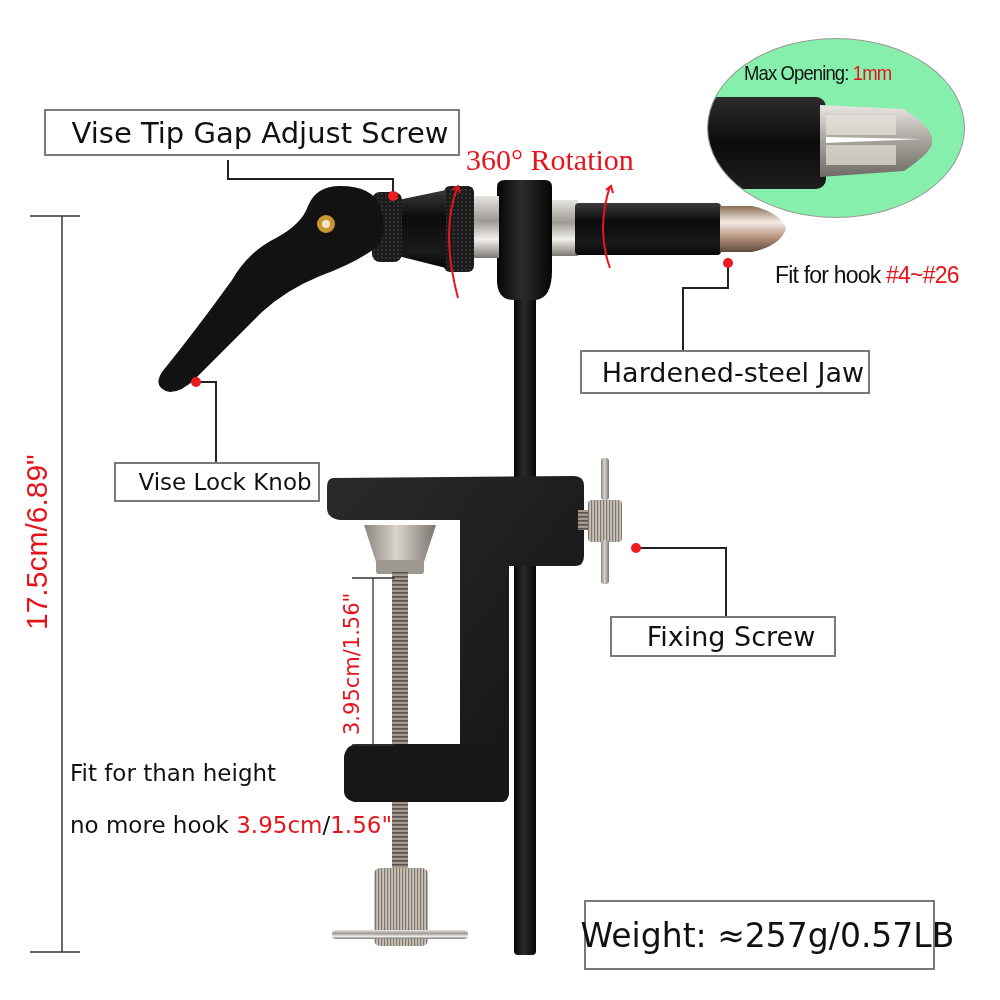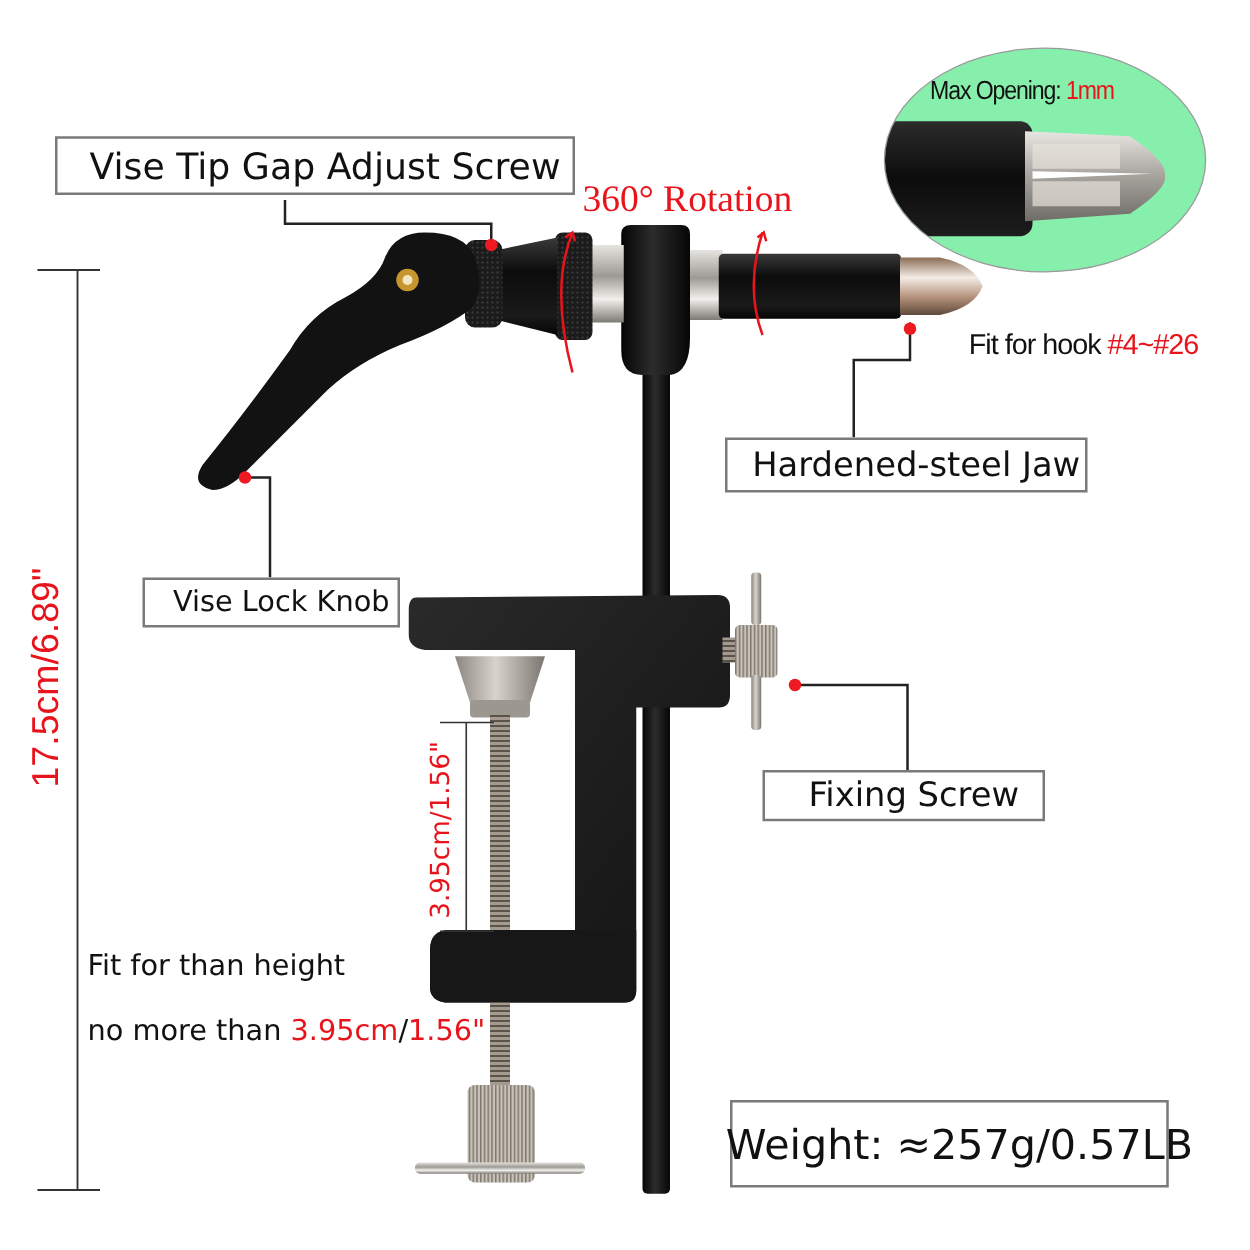--- a/index.html
+++ b/index.html
@@ -200,22 +200,22 @@
 <div class="plain-text" style="left:745px; top:262px; font-family:'Liberation Sans',sans-serif; font-size:23px; letter-spacing:-0.8px;margin-left:30px;">
   <span>Fit for hook </span><span class="red">#4~#26</span>
 </div>
 
 <div class="callout-box" style="left:580px; top:350px; width:290px; height:44px; font-size:27px;">Hardened-steel Jaw</div>
 
 <div class="callout-box" style="left:114px; top:462px; width:206px; height:40px; font-size:23px;">Vise Lock Knob</div>
 
 <div class="callout-box" style="left:598px; top:616px; width:226px; height:41px; font-size:27px;margin-left:12px;">Fixing Screw</div>
 
-<div class="callout-box" style="left:584px; top:880px; width:351px; height:70px; font-size:33px;">Weight: ≈257g/0.57LB</div>
+<div class="callout-box" style="left:584px; top:900px; width:351px; height:70px; font-size:33px;">Weight: ≈257g/0.57LB</div>
 
 <div class="vertical-label" style="left:20px; top:630px; font-family:'Liberation Sans',sans-serif; font-size:30px;">17.5cm/6.89"</div>
 
 <div class="vertical-label" style="left:340px; top:735px; font-size:21px;">3.95cm/1.56"</div>
 
 <div class="plain-text" style="left:70px; top:760px; font-size:23px;">Fit for than height</div>
 <div class="plain-text" style="left:70px; top:812px; font-size:23px;">
-  <span>no more than </span><span class="red">3.95cm</span><span>/</span><span class="red">1.56"</span>
+  <span>no more hook </span><span class="red">3.95cm</span><span>/</span><span class="red">1.56"</span>
 </div>
 
 </body></html>

